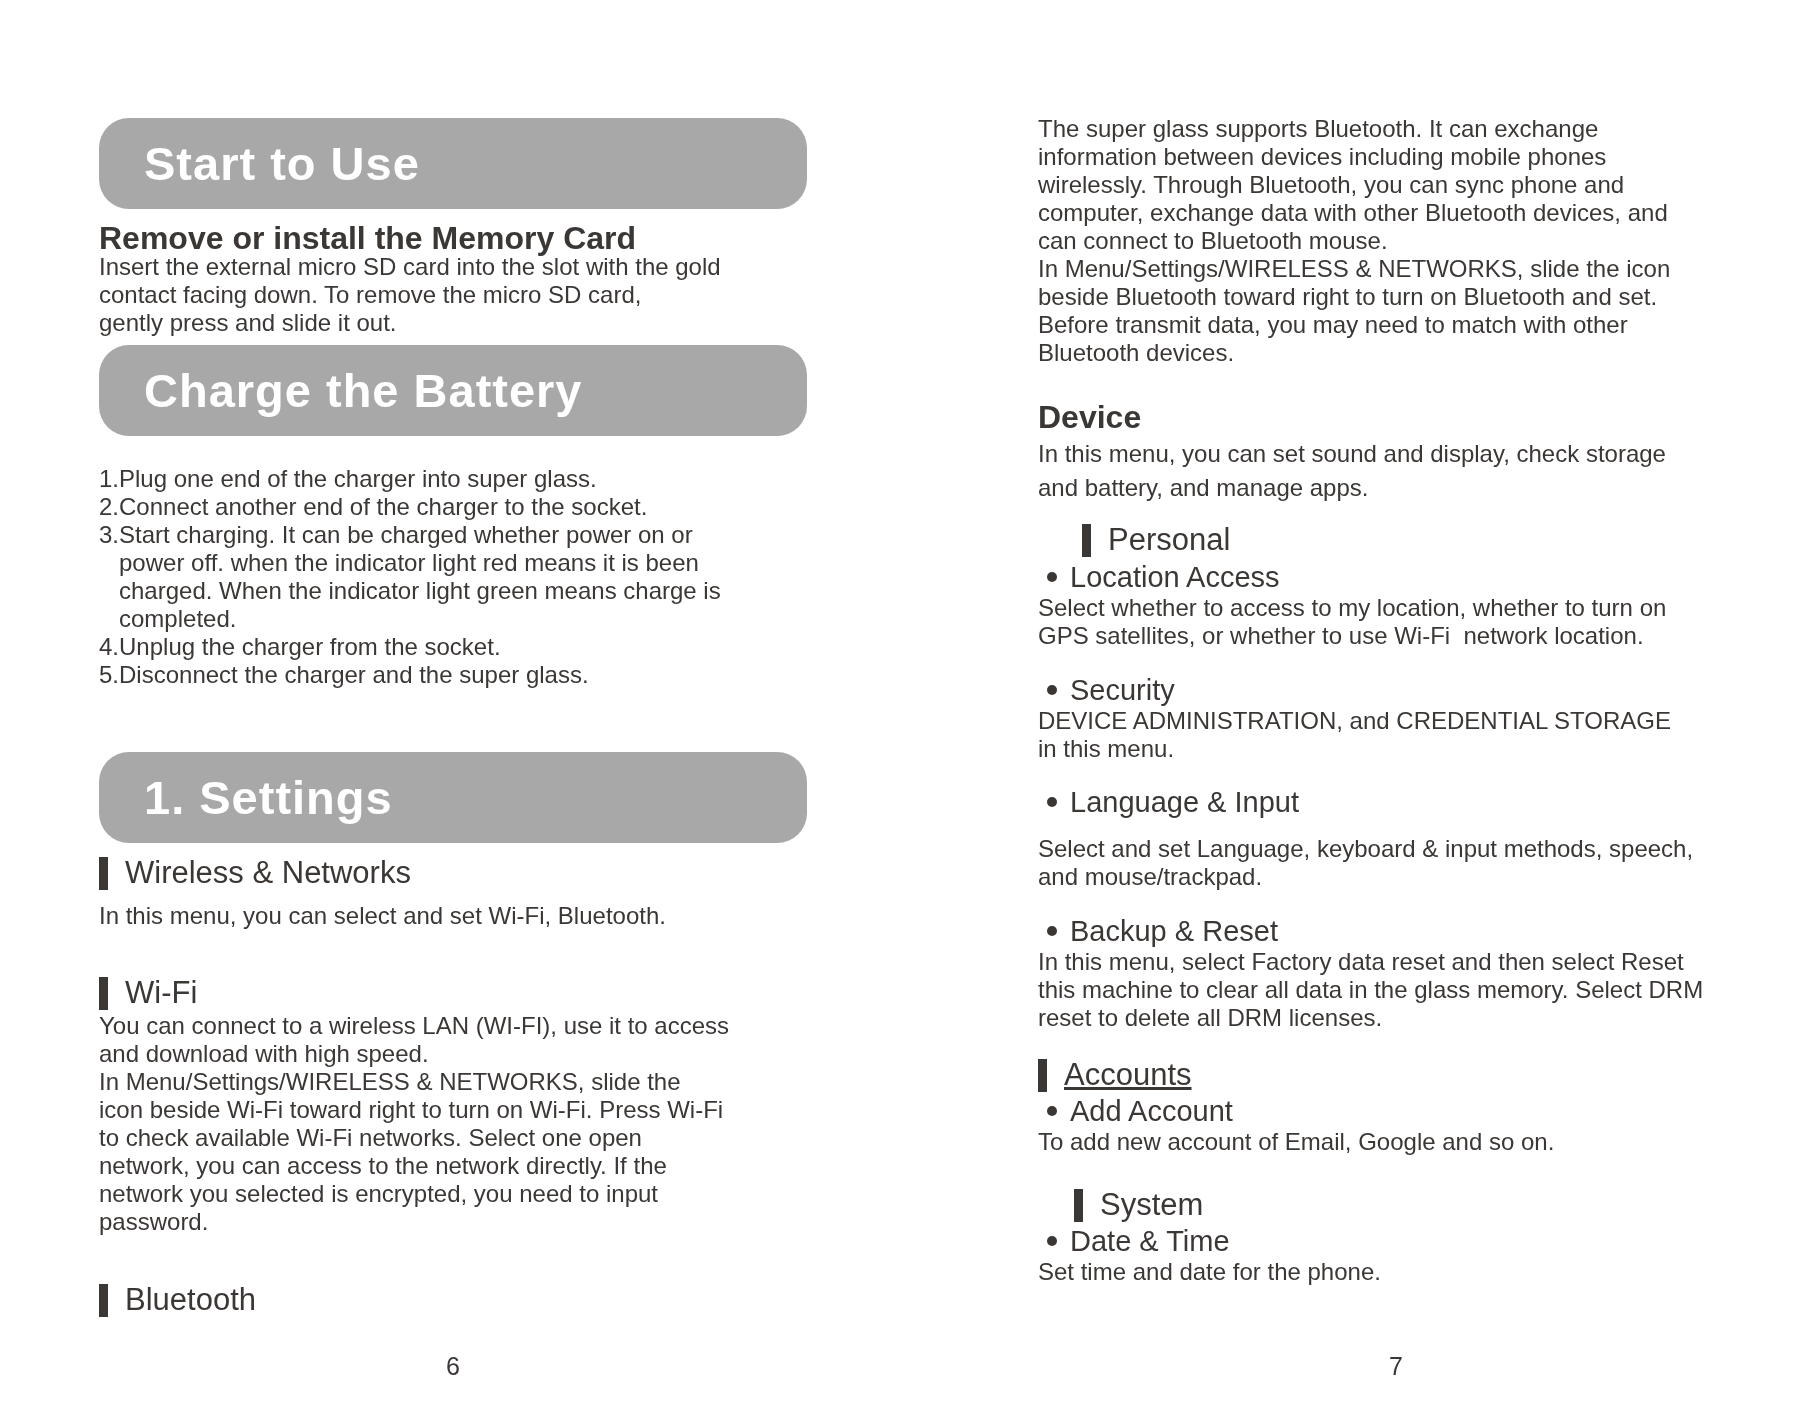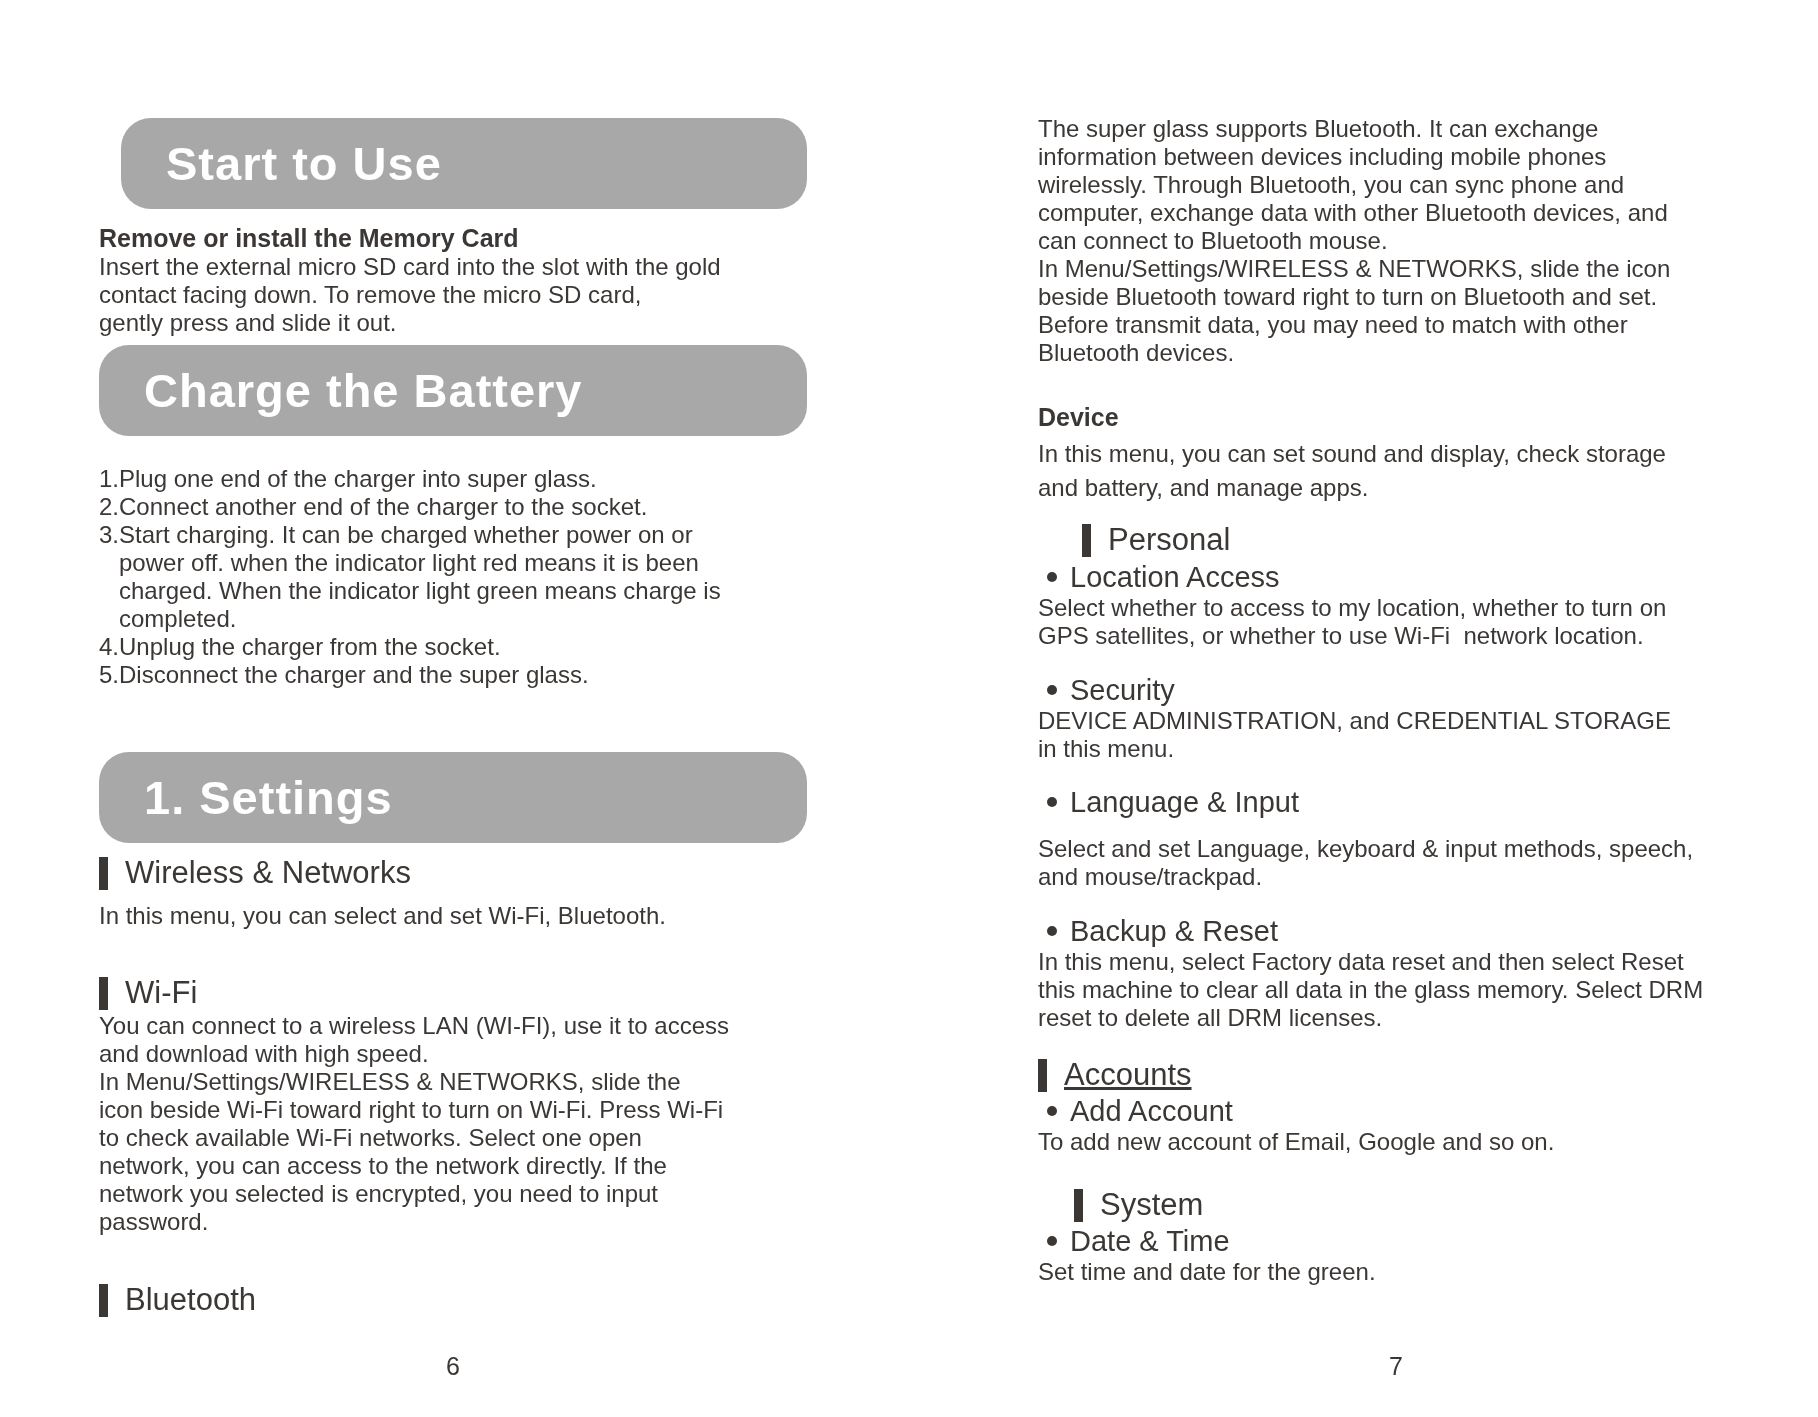--- a/index.html
+++ b/index.html
@@ -24,21 +24,21 @@
     box-sizing:border-box;
   }
   .banner .banner-label {
     color:#ffffff;
     font-weight:bold;
     font-size:47px;
     letter-spacing:1px;
   }
 
   .bold-heading {
-    font-size:25px;
+    font-size:32px;
     font-weight:bold;
     line-height:30px;
   }
 
   .body {
     font-size:24px;
     line-height:28px;
     white-space:pre-line;
     margin:0;
   }
@@ -87,21 +87,21 @@
   .page-num {
     position:absolute;
     top:1352px;
     left:0; width:100%;
     text-align:center;
     font-size:25px;
     line-height:28px;
   }
 
   
-  .l-banner-1   { margin-top:118px;margin-left:22px; }
+  .l-banner-1   { margin-top:118px; }
   .l-mem-head   { margin-top:14px; }
   .l-mem-body   { margin-top:0px; }
   .l-banner-2   { margin-top:8px; }
   .l-steps      { margin-top:29px; }
   .l-banner-3   { margin-top:63px; }
   .l-wireless-h { margin-top:12px; }
   .l-wireless-b { margin-top:11px; }
   .l-wifi-h     { margin-top:45px; }
   .l-wifi-b     { margin-top:1px; }
   .l-bt-h       { margin-top:46px; }
@@ -264,16 +264,16 @@
 
   <div class="bar-heading r-system-h">
     <span class="bar"></span>
     <span>System</span>
   </div>
 
   <div class="bullet-heading r-date-h">
     <span class="bullet"></span>
     <span>Date &amp; Time</span>
   </div>
-  <p class="body r-date-b">Set time and date for the green.</p>
+  <p class="body r-date-b">Set time and date for the phone.</p>
 
   <div class="page-num">7</div>
 </div>
 
 </body></html>

